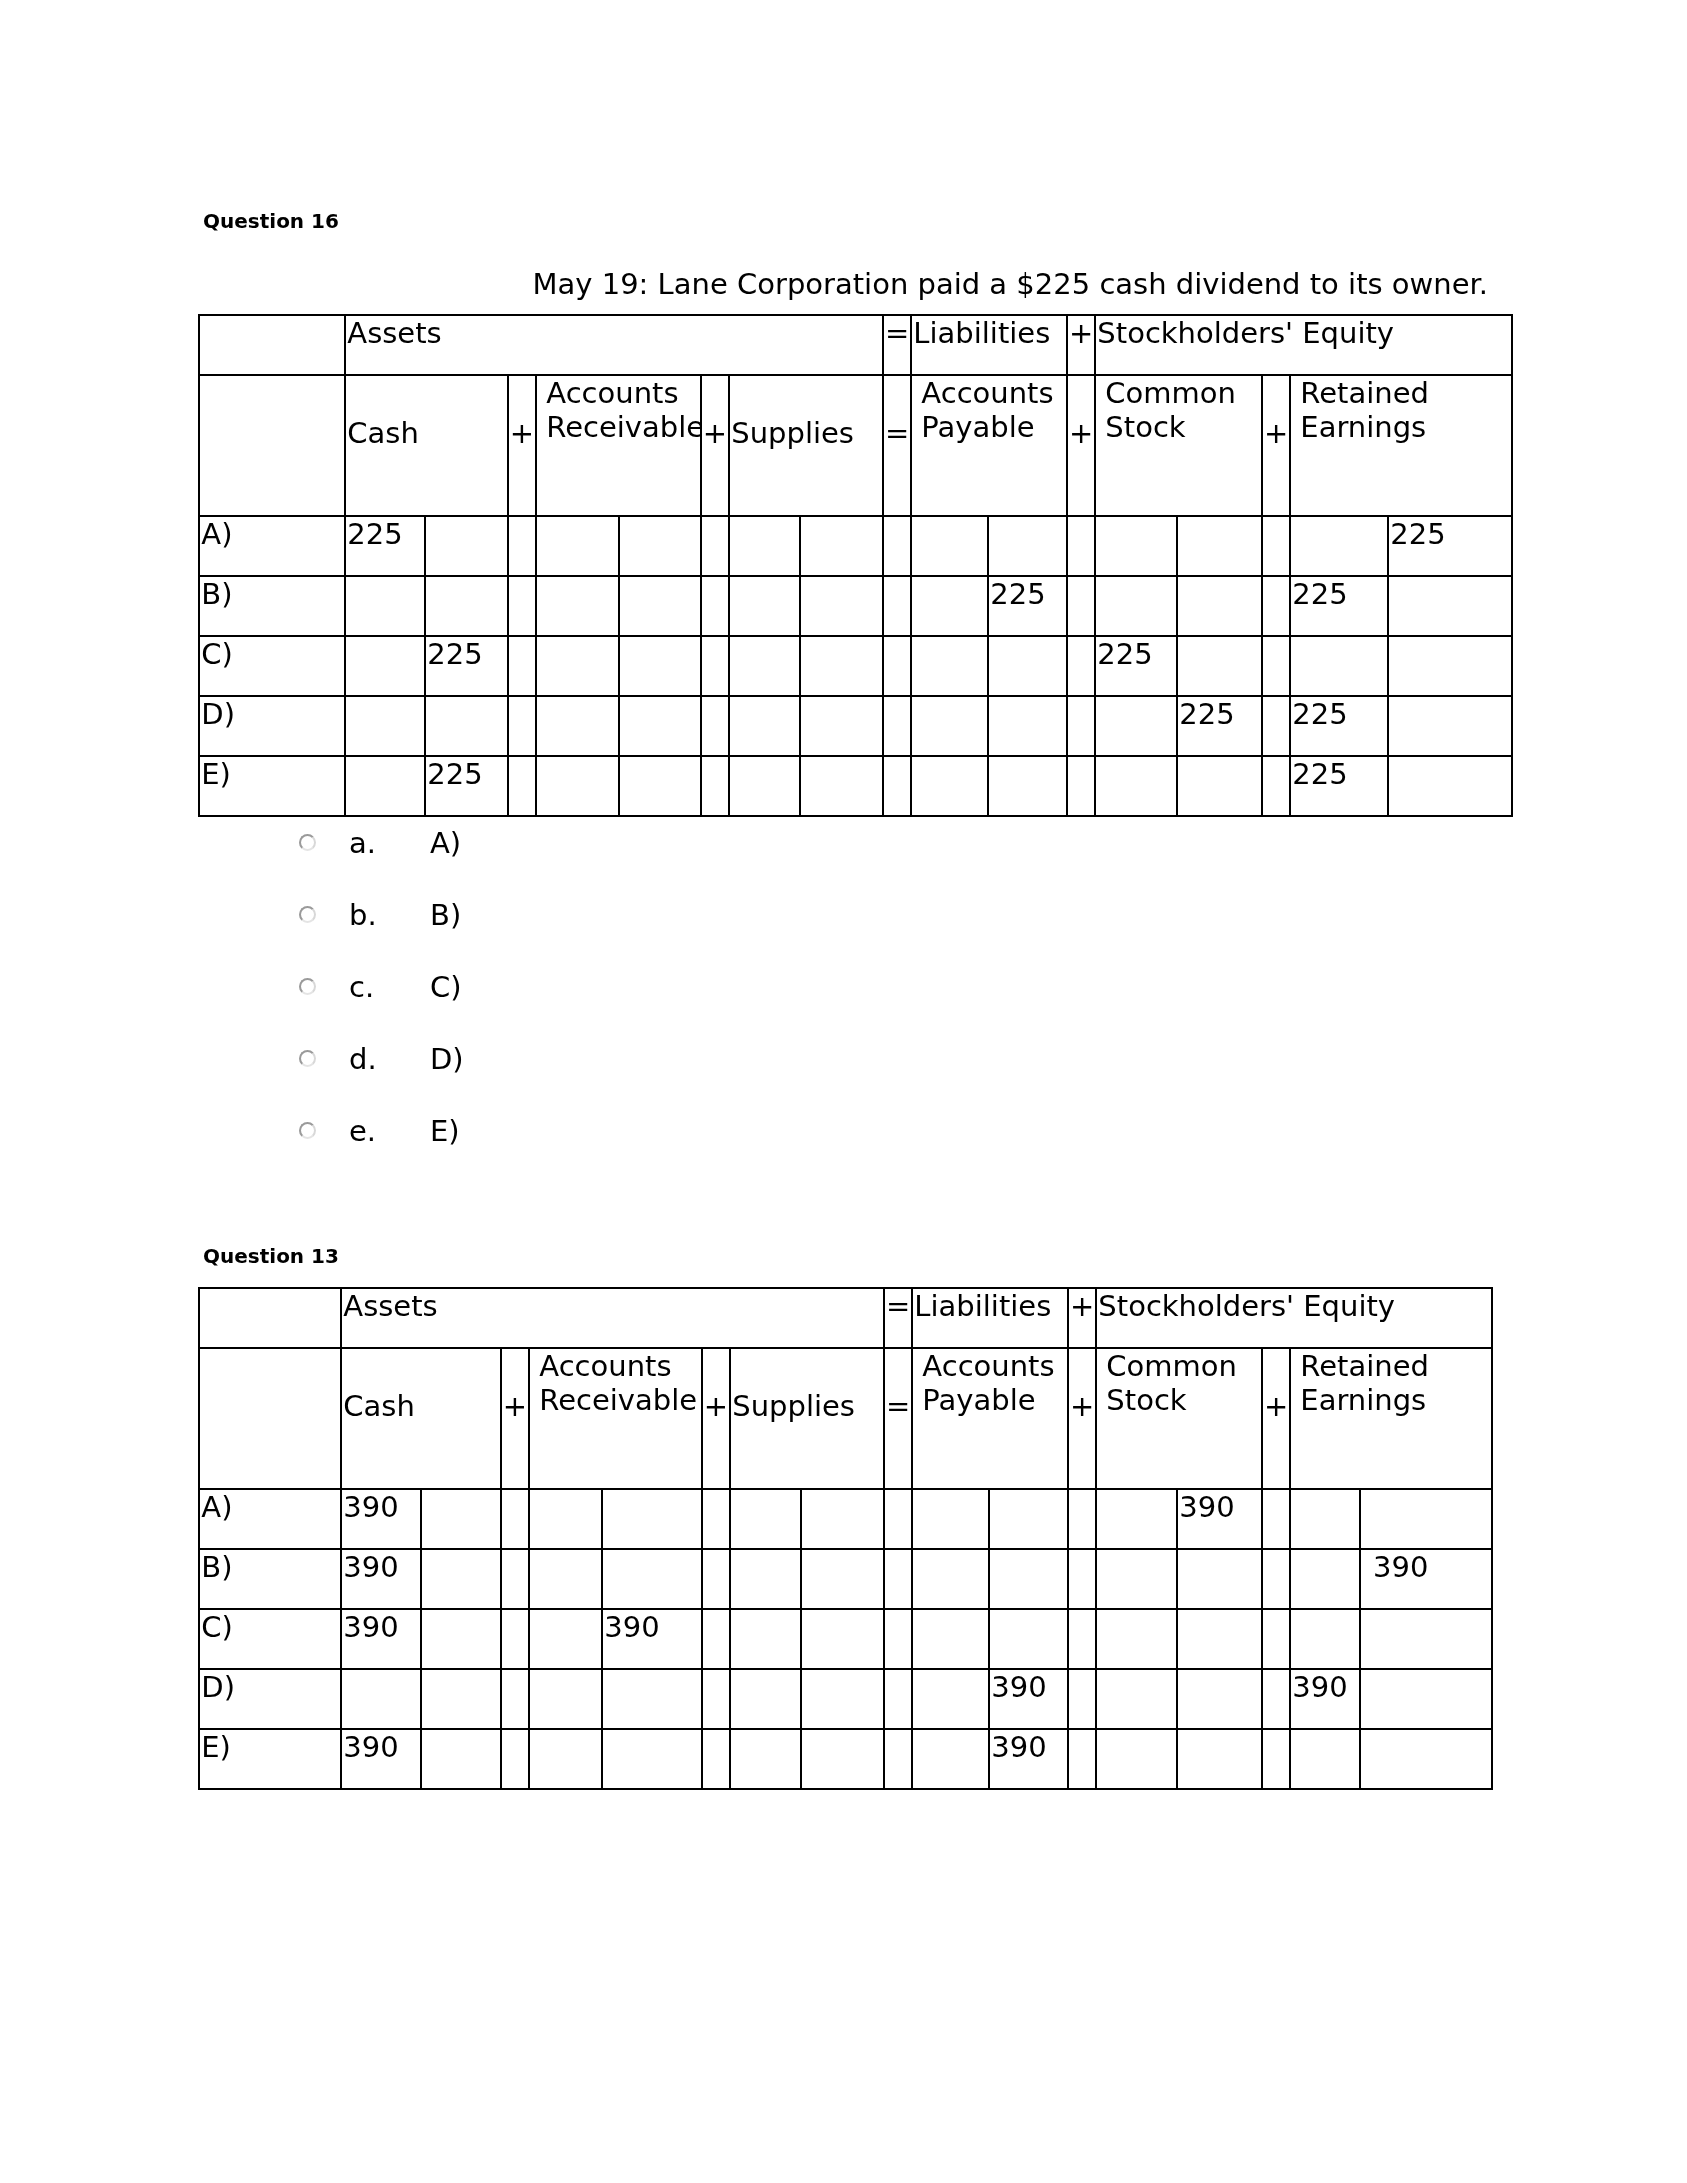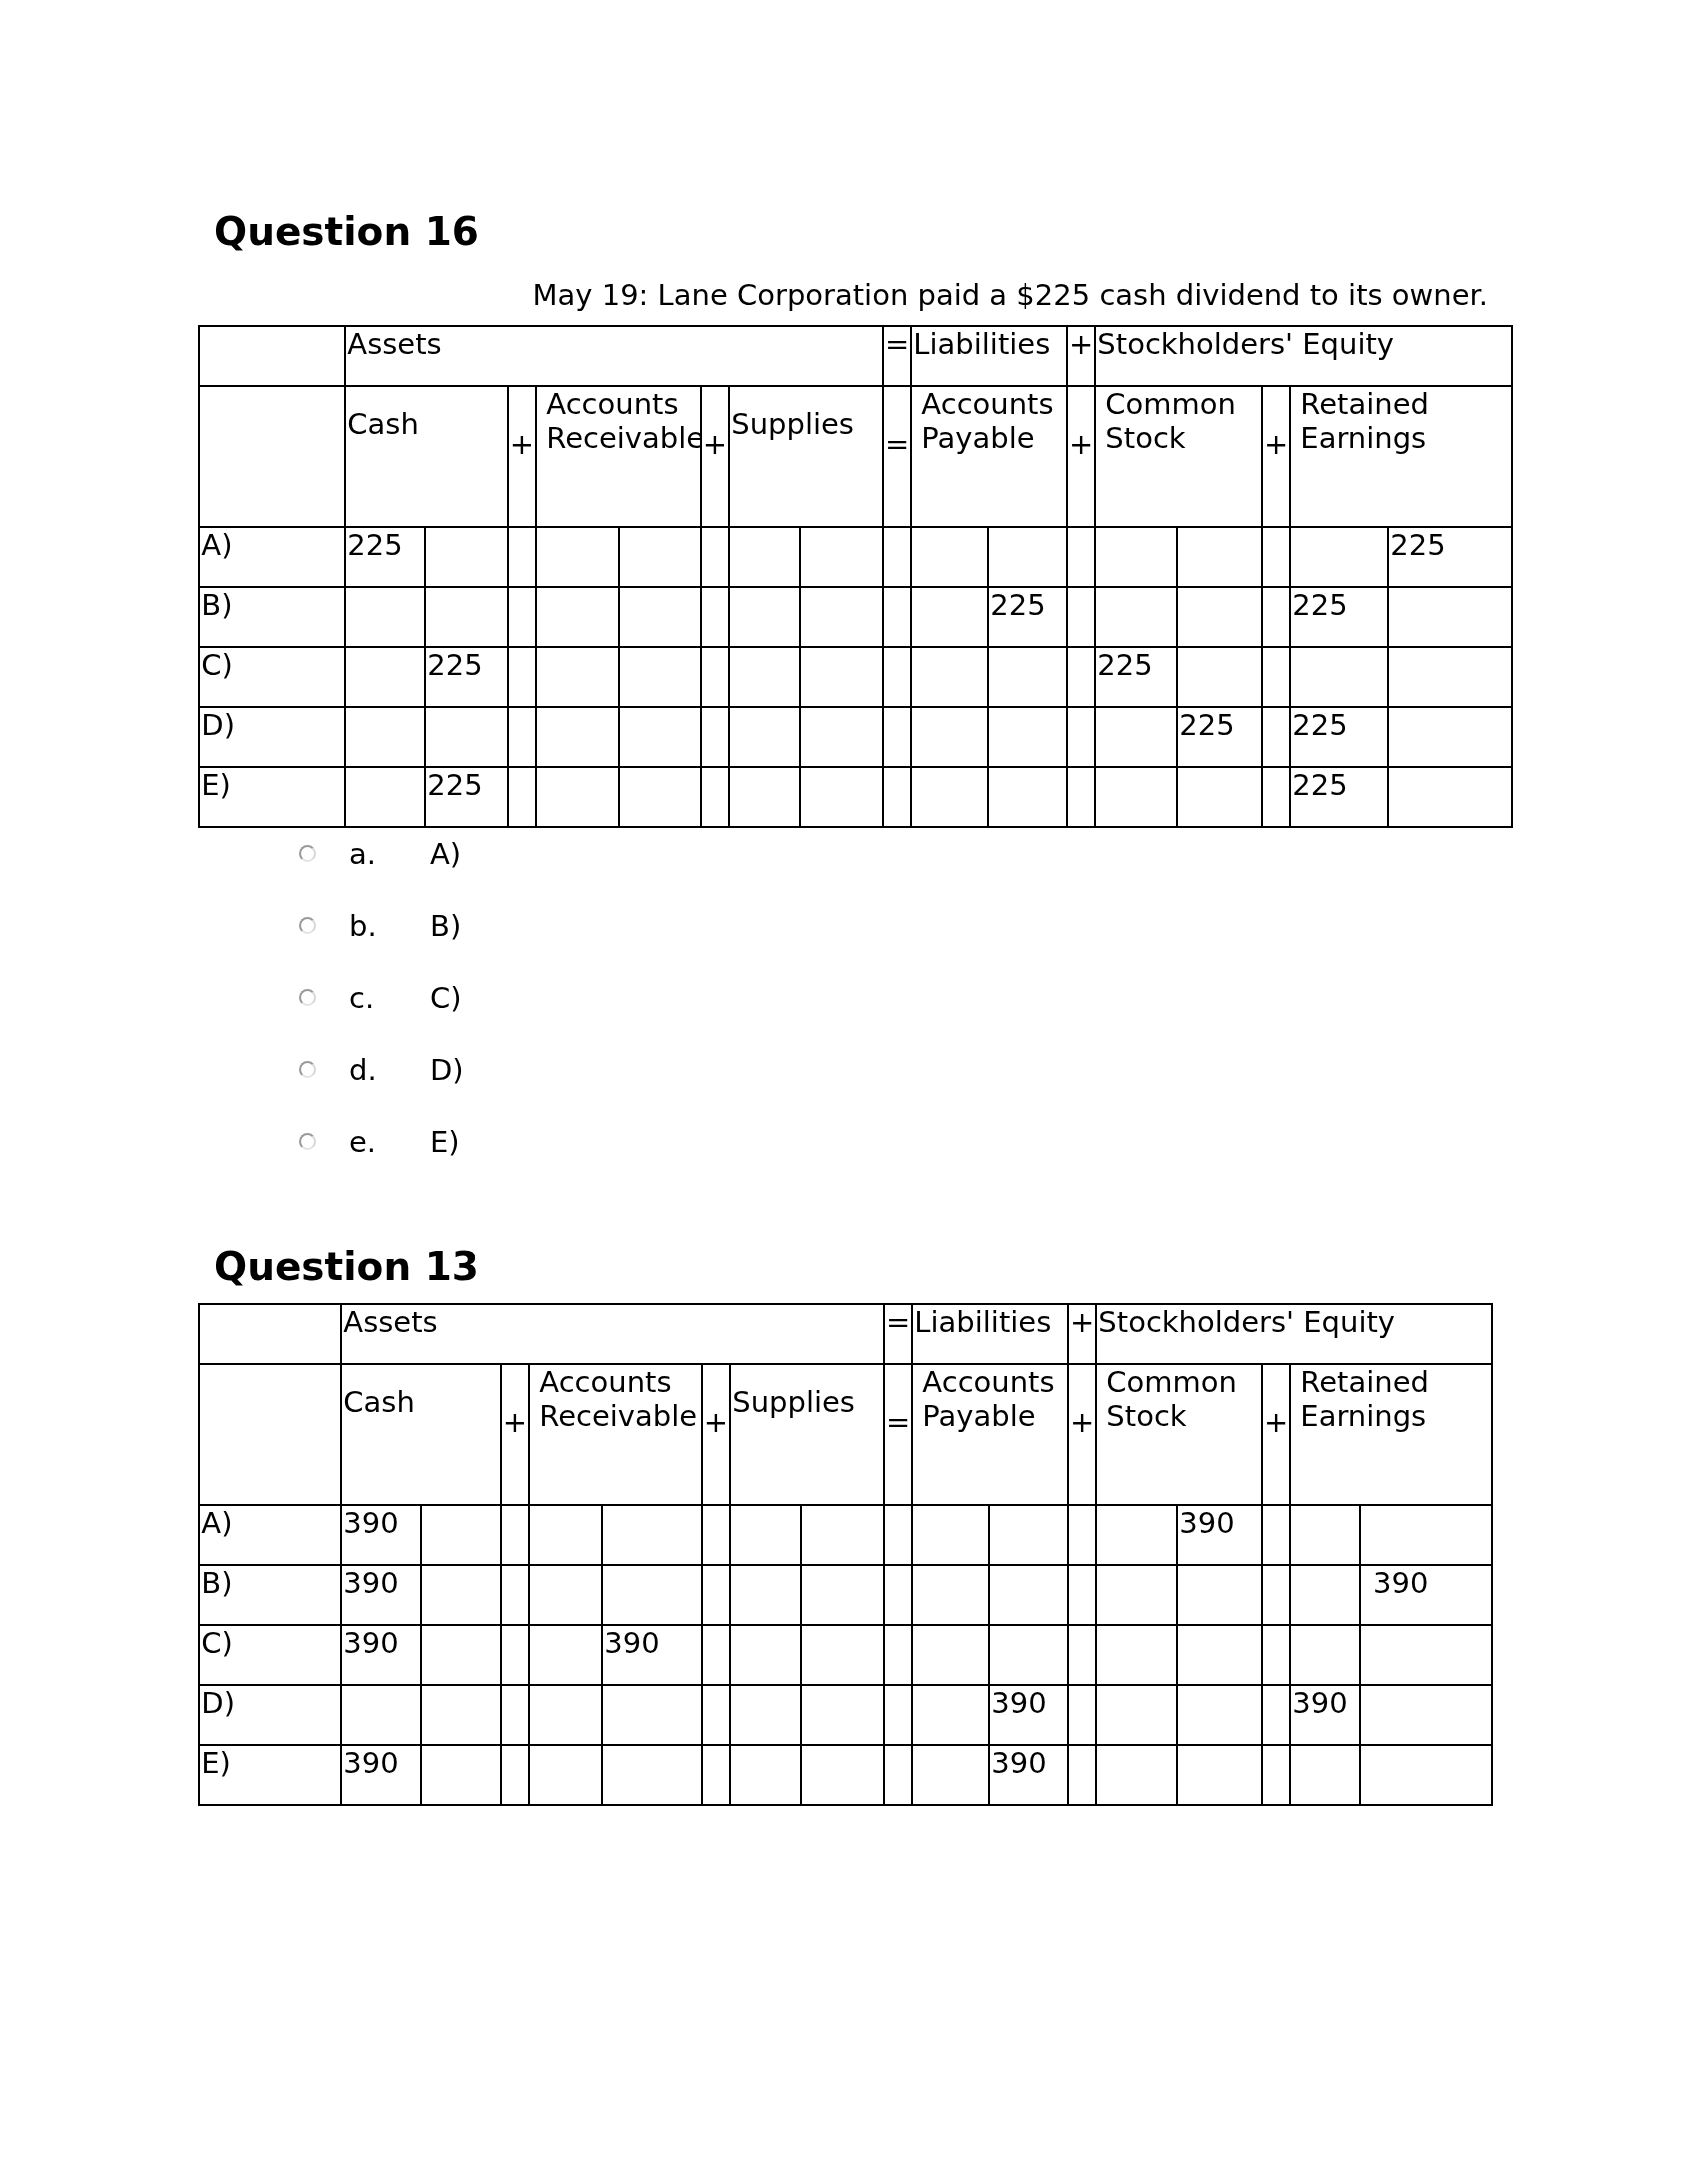--- a/index.html
+++ b/index.html
@@ -1,26 +1,26 @@
 <!DOCTYPE html>
 <html style="font-size:10.6px"><head>
 <meta charset="utf-8">
 <style>
   html, body { margin: 0; padding: 0; background: #ffffff; }
   body { width: 1687px; height: 2183px; position: relative; font-family: "DejaVu Sans", sans-serif; color: #000; }
   .q { position: absolute; left: 198px; width: 1290px; }
-  .q-title { font-size: 39px; line-height: 40px; margin: 16px; }
+  .q-title { font-size: 20px; line-height: 40px; margin: 5px; }
   .q-text { font-size: 29px; line-height: 40px; margin: 22.5px 0 0 0; white-space: pre-wrap; text-align: right; }
   table.ae { border-collapse: collapse; table-layout: fixed; width: 1292px; font-size: 29px; margin-top: 10.6px; }
   table.ae td { border: 2.6px solid #000; padding: 0 0 0 1.3px; vertical-align: top; line-height: 34px; overflow: hidden; white-space: nowrap; }
   table.ae td.op { padding: 0; text-align: center; }
   table.ae tr.h1 td { height: 58px; }
   table.ae tr.h2 td { height: 99px; vertical-align: top; }
   table.ae tr.h2 td .two { display: block; margin-left: 8px; }
-  table.ae tr.h2 td.single { padding-top: 20px; }
+  table.ae tr.h2 td.single { padding-top: 40px; }
   table.ae tr.h2 td.op { padding-top: 40px; }
   table.ae tr.row td { height: 58px; }
   .choices { margin: 0; padding: 0; list-style: none; }
   .choice { position: relative; height: 72px; }
   .radio { position: absolute; left: 101px; top: 9.3px; width: 17px; height: 17px; border-radius: 50%; border: 2px solid #9a9a9a; border-right-color: #d8d8d8; border-bottom-color: #e4e4e4; background: #fff; box-sizing: border-box; }
   .choice .letter { position: absolute; left: 151px; top: 0; font-size: 29px; line-height: 37px; }
   .choice .opt { position: absolute; left: 232px; top: 0; font-size: 29px; line-height: 37px; }
 </style>
 </head>
 <body>

